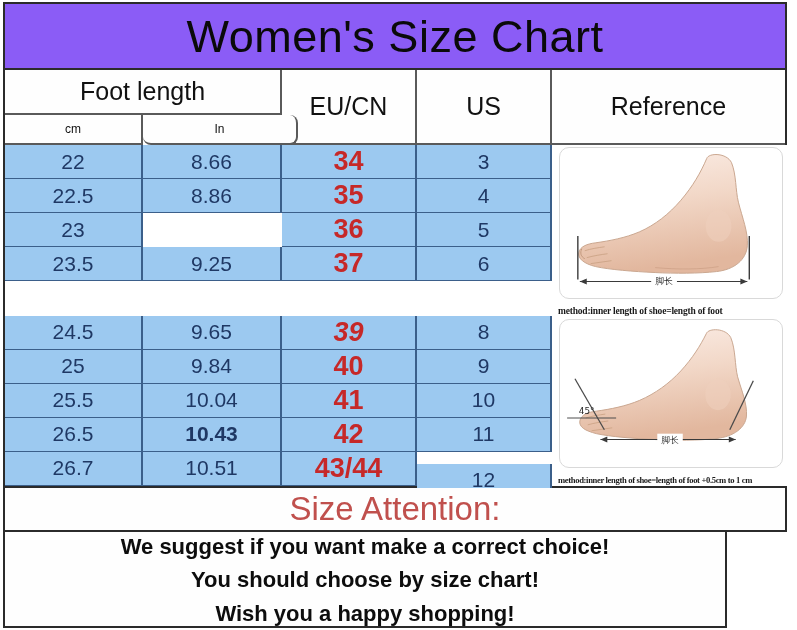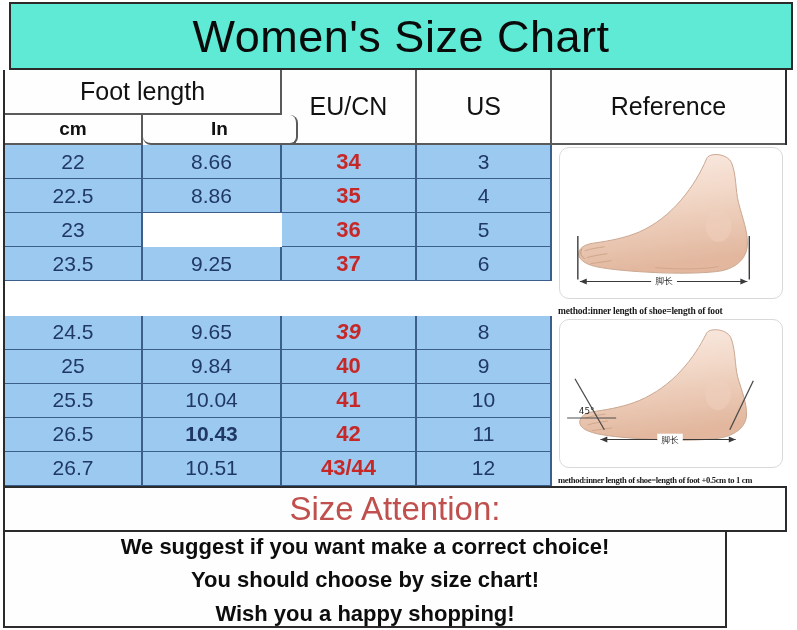--- a/index.html
+++ b/index.html
@@ -15,25 +15,25 @@
   #chart-root {
     position: relative;
     width: 797px;
     height: 630px;
     background: #ffffff;
   }
 
   
   .title-band {
     position: absolute;
-    left: 9px;
+    left: 3px;
     top: 2px;
     width: 784px;
     height: 68px;
-    background: #5eead4;
+    background: #8b5cf6;
     border: 2px solid #2b2b2b;
     display: flex;
     align-items: center;
     justify-content: center;
   }
   .title-text {
     font-size: 45px;
     font-weight: 400;
     color: #0a0a0a;
     letter-spacing: 0.5px;
@@ -76,21 +76,21 @@
 
   .hdr-cell {
     background: #FEFEFE;
     border-right: 2px solid #5a5a5a;
     border-bottom: 2px solid #5a5a5a;
     color: #111111;
   }
   .hdr-cell.no-right { border-right: none; }
 
   .hdr-big   { font-size: 25px; font-weight: 400; }
-  .hdr-small { font-size: 19px; font-weight: 700; }
+  .hdr-small { font-size: 12px; font-weight: 400; }
 
   
   .tbody {
     position: absolute;
     left: 0;
     top: 75px;
     width: 100%;
     height: 341px;
   }
   .data-row {
@@ -102,21 +102,21 @@
   .data-cell {
     background: #9CC9F0;
     border-right: 2px solid #3b5f8a;
     border-bottom: 1px solid #3b5f8a;
     color: #1F3864;
     font-size: 21px;
   }
   .data-cell.eu {
     color: #C62828;
     font-weight: bold;
-    font-size: 22px;
+    font-size: 27px;
   }
 
   
   .ref-col {
     position: absolute;
     left: 550px;
     top: 75px;
     width: 232px;
     height: 341px;
     background: #FFFFFF;
@@ -270,21 +270,21 @@
         <div class="data-row" style="top: 272.8px; height: 34.1px;">
           <div class="cell data-cell " style="left: 0px; top: 0px; width: 138px; height: 34.1px;">26.5</div>
           <div class="cell data-cell " style="left: 138px; top: 0px; width: 139px; height: 34.1px; font-weight: bold;">10.43</div>
           <div class="cell data-cell eu" style="left: 277px; top: 0px; width: 135px; height: 34.1px;">42</div>
           <div class="cell data-cell " style="left: 412px; top: 0px; width: 135px; height: 34.1px;">11</div>
         </div>
         <div class="data-row" style="top: 306.9px; height: 34.1px;">
           <div class="cell data-cell " style="left: 0px; top: 0px; width: 138px; height: 34.1px;">26.7</div>
           <div class="cell data-cell " style="left: 138px; top: 0px; width: 139px; height: 34.1px;">10.51</div>
           <div class="cell data-cell eu" style="left: 277px; top: 0px; width: 135px; height: 34.1px;">43/44</div>
-          <div class="cell data-cell " style="left: 412px; top: 0px; width: 135px; height: 34.1px;">12</div>
+          <div class="cell data-cell " style="left: 412px; top: 12px; width: 135px; height: 34.1px;">12</div>
         </div>
       </div>
 
     <div class="ref-col">
 
       <div class="ref-block a">
         <div class="ref-img-area">
           <svg viewBox="0 0 224 150" width="100%" height="100%" preserveAspectRatio="xMidYMid meet">
             <defs>
               <linearGradient id="skinA" x1="0" y1="0" x2="0.2" y2="1">

